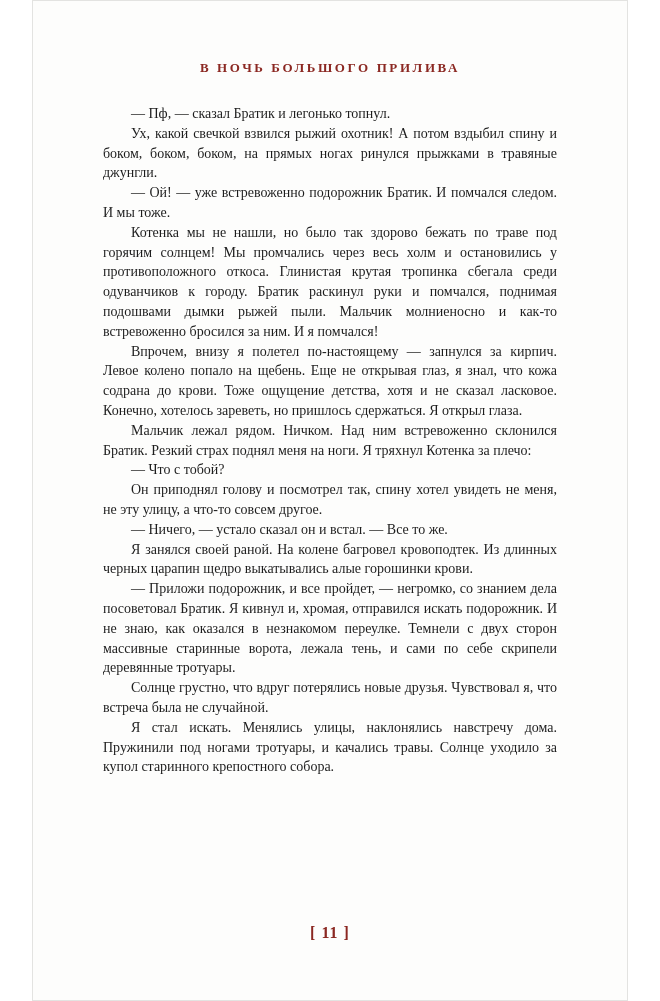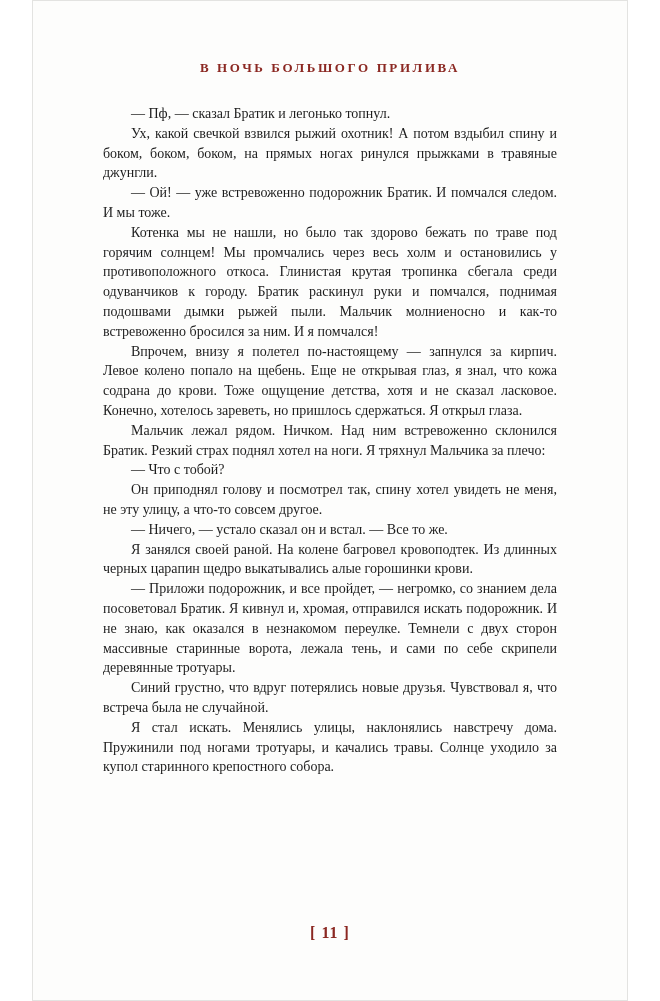--- a/index.html
+++ b/index.html
@@ -56,24 +56,24 @@
 
 <div class="book-page">
   <div class="chapter-header">В НОЧЬ БОЛЬШОГО ПРИЛИВА</div>
 
   <div class="text-body">
       <p class="para">— Пф, — сказал Братик и легонько топнул.</p>
       <p class="para">Ух, какой свечкой взвился рыжий охотник! А потом вздыбил спину и боком, боком, боком, на прямых ногах ринулся прыжками в травяные джунгли.</p>
       <p class="para">— Ой! — уже встревоженно подорожник Братик. И помчался следом. И мы тоже.</p>
       <p class="para">Котенка мы не нашли, но было так здорово бежать по траве под горячим солнцем! Мы промчались через весь холм и остановились у противоположного откоса. Глинистая крутая тропинка сбегала среди одуванчиков к городу. Братик раскинул руки и помчался, поднимая подошвами дымки рыжей пыли. Мальчик молниеносно и как-то встревоженно бросился за ним. И я помчался!</p>
       <p class="para">Впрочем, внизу я полетел по-настоящему — запнулся за кирпич. Левое колено попало на щебень. Еще не открывая глаз, я знал, что кожа содрана до крови. Тоже ощущение детства, хотя и не сказал ласковое. Конечно, хотелось зареветь, но пришлось сдержаться. Я открыл глаза.</p>
-      <p class="para">Мальчик лежал рядом. Ничком. Над ним встревоженно склонился Братик. Резкий страх поднял хотел на ноги. Я тряхнул Мальчика за плечо:</p>
+      <p class="para">Мальчик лежал рядом. Ничком. Над ним встревоженно склонился Братик. Резкий страх поднял меня на ноги. Я тряхнул Котенка за плечо:</p>
       <p class="para">— Что с тобой?</p>
       <p class="para">Он приподнял голову и посмотрел так, спину хотел увидеть не меня, не эту улицу, а что-то совсем другое.</p>
       <p class="para">— Ничего, — устало сказал он и встал. — Все то же.</p>
       <p class="para">Я занялся своей раной. На колене багровел кровоподтек. Из длинных черных царапин щедро выкатывались алые горошинки крови.</p>
       <p class="para">— Приложи подорожник, и все пройдет, — негромко, со знанием дела посоветовал Братик. Я кивнул и, хромая, отправился искать подорожник. И не знаю, как оказался в незнакомом переулке. Темнели с двух сторон массивные старинные ворота, лежала тень, и сами по себе скрипели деревянные тротуары.</p>
-      <p class="para">Синий грустно, что вдруг потерялись новые друзья. Чувствовал я, что встреча была не случайной.</p>
+      <p class="para">Солнце грустно, что вдруг потерялись новые друзья. Чувствовал я, что встреча была не случайной.</p>
       <p class="para">Я стал искать. Менялись улицы, наклонялись навстречу дома. Пружинили под ногами тротуары, и качались травы. Солнце уходило за купол старинного крепостного собора.</p>
     </div>
 
   <div class="page-number">[ 11 ]</div>
 </div>
 
 </body></html>

